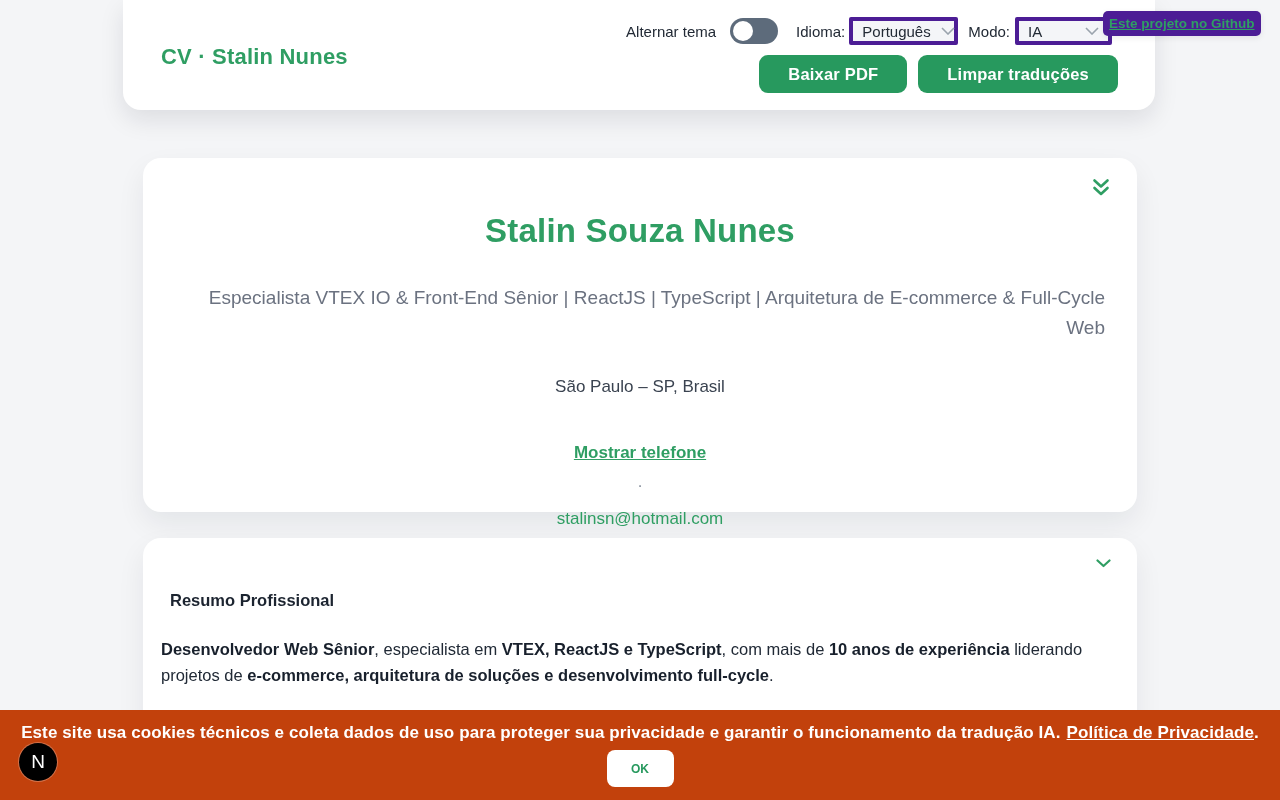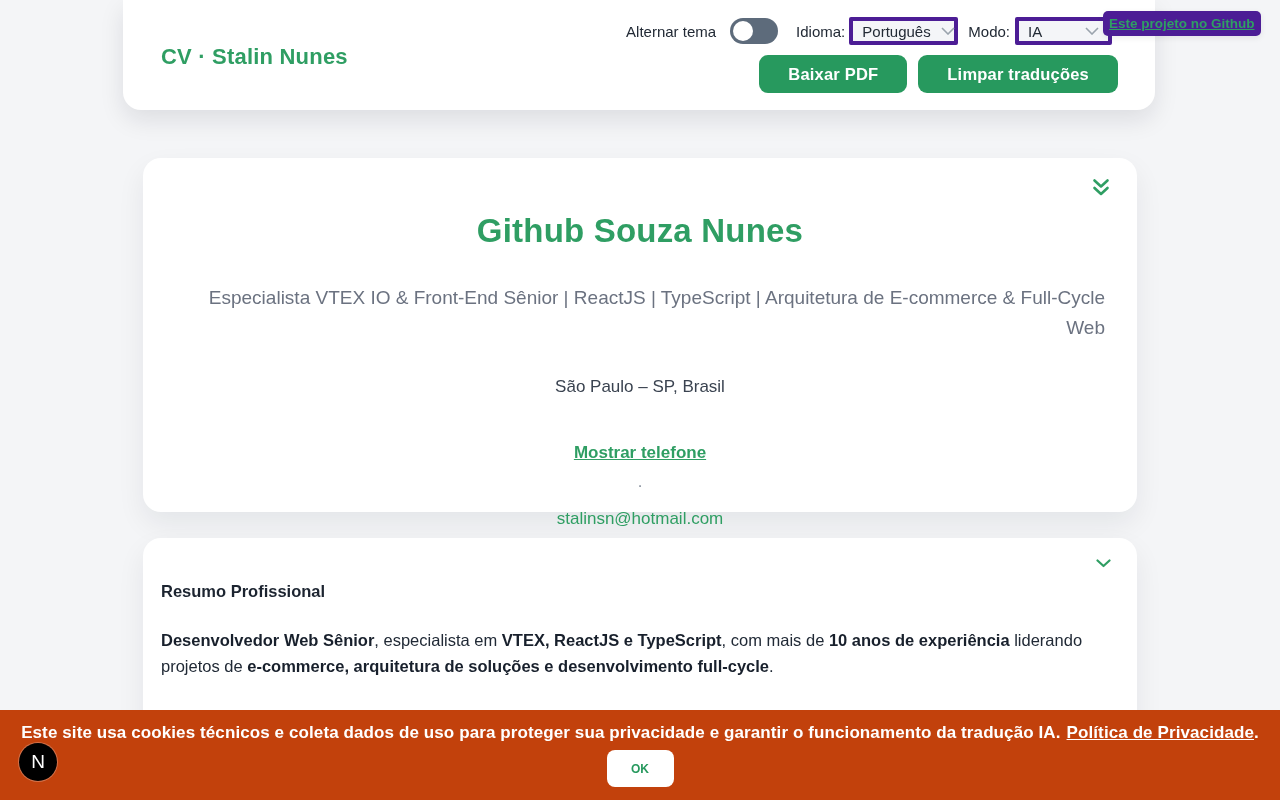--- a/index.html
+++ b/index.html
@@ -106,21 +106,21 @@
   .link-strong { font-weight: 700; text-decoration: underline; }
   .link-plain { font-weight: 400; text-decoration: none; }
   .dot { color: #8b93a0; font-size: 17px; }
 
   .summary-card { top: 538px; height: 205px; }
   .chevron-icon {
     position: absolute; top: 21px; right: 26px;
     cursor: pointer; line-height: 0;
   }
   .summary-title {
-    margin: 0; padding: 44px 20px 0 18px;
+    margin: 9px; padding: 44px 20px 0 18px;
     font-size: 16.5px; font-weight: 700; color: #1c2430;
   }
   .summary-text {
     margin: 26px 0 0; padding: 0 22px 0 18px;
     font-size: 16.5px; line-height: 26px; color: #212a36;
   }
   .summary-text strong { font-weight: 700; color: #18202c; }
 
   
   .cookie-banner {
@@ -199,21 +199,21 @@
     <a class="github-link">Este projeto no Github</a>
   </div>
 
   <section class="card hero-card">
     <span class="collapse-icon">
       <svg width="20" height="22" viewBox="0 0 20 22">
         <path d="M3.5 4.5l6.5 6 6.5-6" stroke="#2f9e63" stroke-width="2.6" fill="none" stroke-linecap="round" stroke-linejoin="round"></path>
         <path d="M3.5 12l6.5 6 6.5-6" stroke="#2f9e63" stroke-width="2.6" fill="none" stroke-linecap="round" stroke-linejoin="round"></path>
       </svg>
     </span>
-    <h1 class="person-name">Github Souza Nunes</h1>
+    <h1 class="person-name">Stalin Souza Nunes</h1>
     <p class="headline">Especialista VTEX IO &amp; Front-End Sênior | ReactJS | TypeScript | Arquitetura de E-commerce &amp; Full-Cycle Web</p>
     <p class="location">São Paulo – SP, Brasil</p>
     <div class="contact-row">
       <a class="link-strong">Mostrar telefone</a>
       <span class="dot">·</span>
       <a class="link-plain">stalinsn@hotmail.com</a>
       <span class="dot">·</span>
       <a class="link-strong">LinkedIn</a>
     </div>
   </section>

